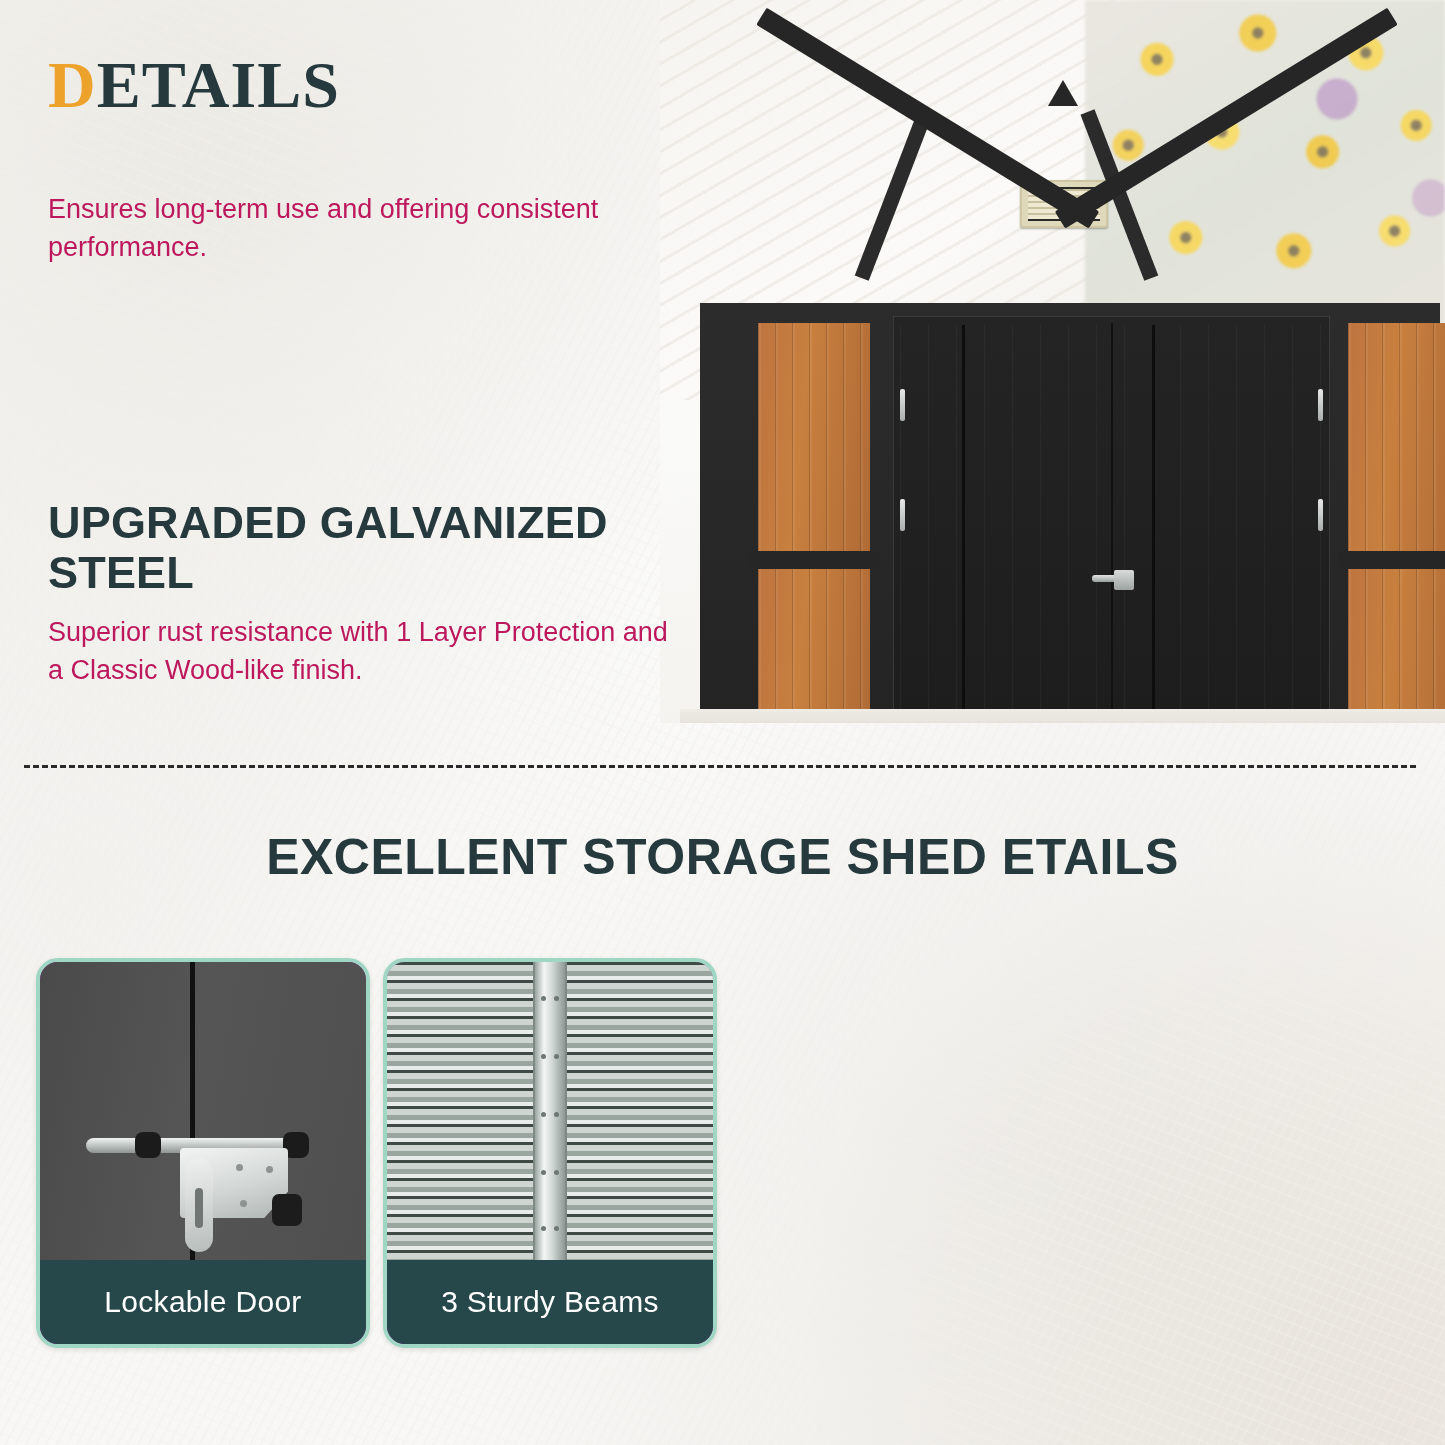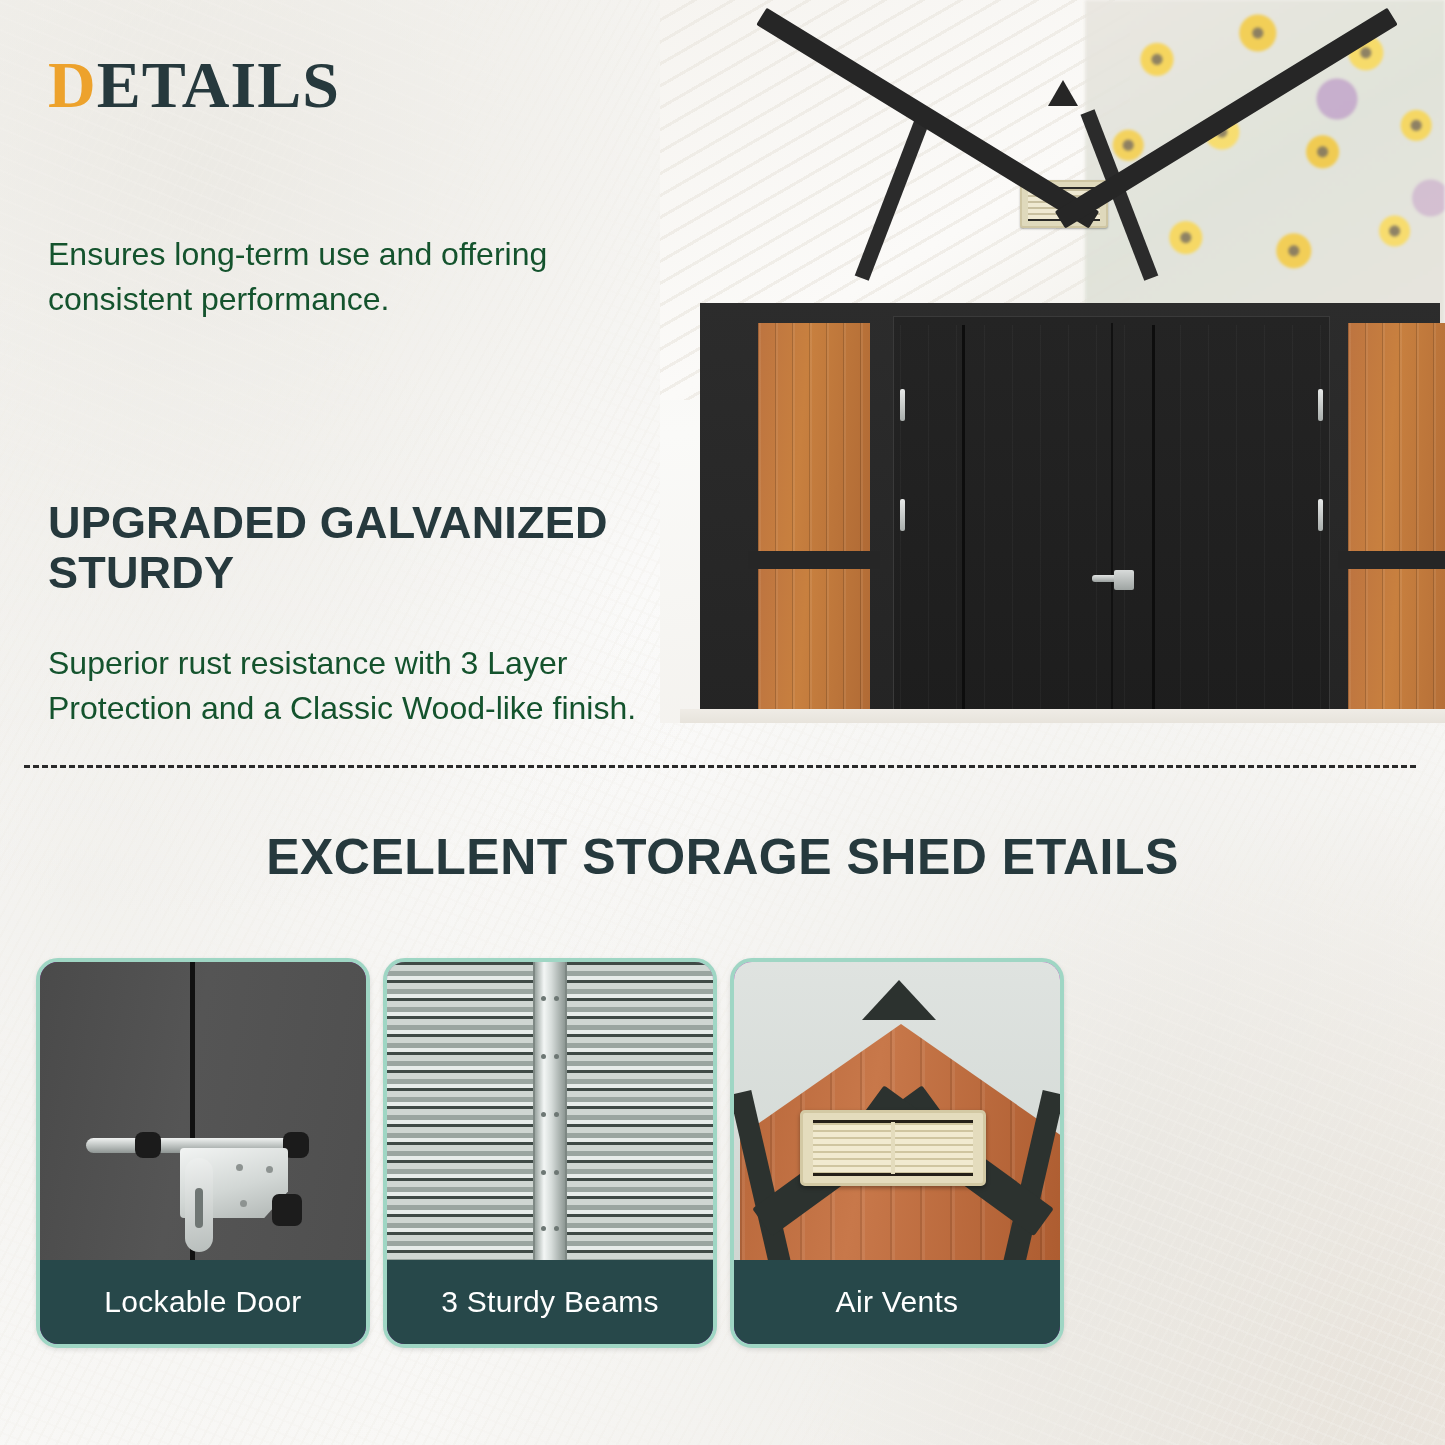--- a/index.html
+++ b/index.html
@@ -193,21 +193,21 @@
   .title .accent { color: #eda22c; }
 
   .feature { position: absolute; left: 48px; width: 620px; }
   .feature.f1 { top: 190px; }
   .feature.f2 { top: 498px; }
   .feature h2 {
     font-size: 45px; font-weight: 700; color: #26393d;
     line-height: 1.12; letter-spacing: .2px; margin-bottom: 14px;
   }
   .feature p {
-    font-size: 32px; color: #14532d; line-height: 1.42; font-weight: 400; margin-top: 42px;
+    font-size: 27px; color: #be185d; line-height: 1.42; font-weight: 400;
   }
 
   
   .divider {
     position: absolute; left: 24px; top: 765px; width: 1392px; height: 0;
     border-top: 3px dashed #2a2a2a;
   }
 
   
   .section-heading {
@@ -391,22 +391,22 @@
   </div>
 </div>
 
 <div class="title"><span class="accent">D</span><span>ETAILS</span></div>
 
 <div class="feature f1">
   <p>Ensures long-term use and offering consistent performance.</p>
 </div>
 
 <div class="feature f2">
-  <h2>UPGRADED GALVANIZED STURDY</h2>
-  <p>Superior rust resistance with 3 Layer Protection and a Classic Wood-like finish.</p>
+  <h2>UPGRADED GALVANIZED STEEL</h2>
+  <p>Superior rust resistance with 1 Layer Protection and a Classic Wood-like finish.</p>
 </div>
 
 <div class="divider"></div>
 
 <div class="section-heading">EXCELLENT STORAGE SHED ETAILS</div>
 
 <div class="cards">
 
   <div class="card">
     <div class="card-media">
@@ -440,30 +440,14 @@
           <div class="dot" style="top:208px"></div>
           <div class="dot r" style="top:208px"></div>
           <div class="dot" style="top:264px"></div>
           <div class="dot r" style="top:264px"></div>
         </div>
       </div>
     </div>
     <div class="card-label">3 Sturdy Beams</div>
   </div>
 
-  <div class="card">
-    <div class="card-media">
-      <div class="m-vents">
-        <div class="gable"></div>
-        <div class="brace-a"></div>
-        <div class="brace-b"></div>
-        <div class="roof-a"></div>
-        <div class="roof-b"></div>
-        <div class="peak-cap"></div>
-        <div class="vent">
-          <div class="vent-mid"></div>
-        </div>
-      </div>
-    </div>
-    <div class="card-label">Air Vents</div>
-  </div>
 
 </div>
 
 </body></html>

